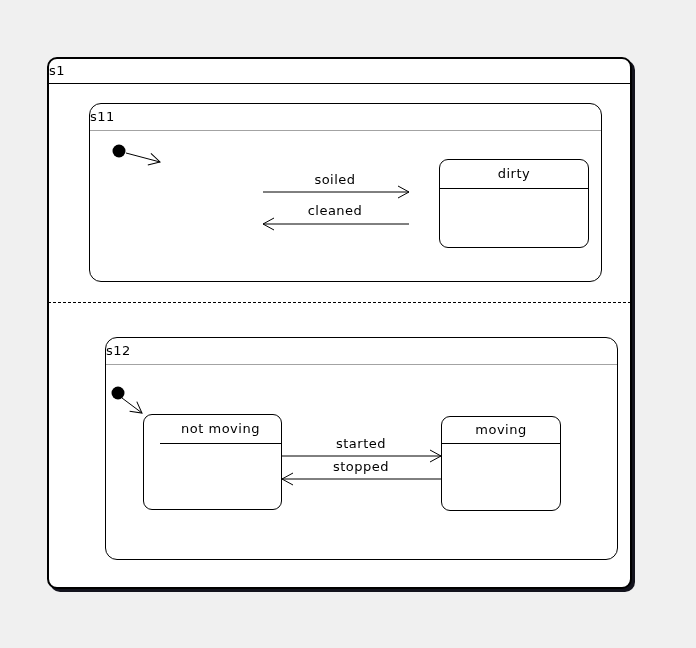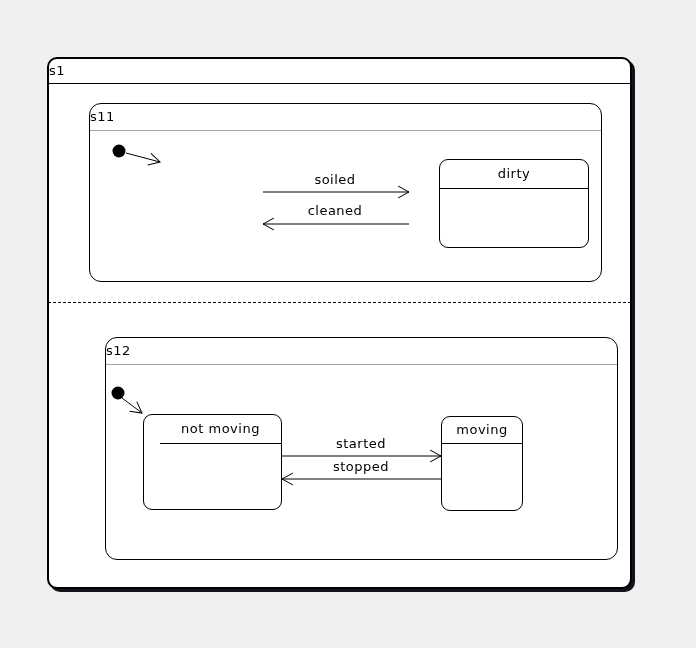--- a/index.html
+++ b/index.html
@@ -70,21 +70,21 @@
     line-height: 27px;
     height: 27px;
     text-align: center;
     border-bottom: 1px solid #000;
   }
   .state-clean  { left: 162px; top: 159px; width: 101px; height: 89px; }
   .state-dirty  { left: 409px; top: 159px; width: 150px; height: 89px; margin-left: 30px; }
   .state-dirty .name-compartment { height: 28px; line-height: 28px; }
   .state-notmoving { left: 143px; top: 414px; width: 139px; height: 96px; padding-left: 16px; }
   .state-notmoving .name-compartment { height: 28px; line-height: 28px; }
-  .state-moving { left: 441px; top: 416px; width: 82px; height: 95px; }
+  .state-moving { left: 441px; top: 416px; width: 120px; height: 95px; }
   .state-moving .name-compartment { height: 26px; line-height: 26px; }
   
   .edge-layer {
     position: absolute;
     left: 0; top: 0;
     width: 696px; height: 648px;
     pointer-events: none;
     z-index: 3;
   }
   

